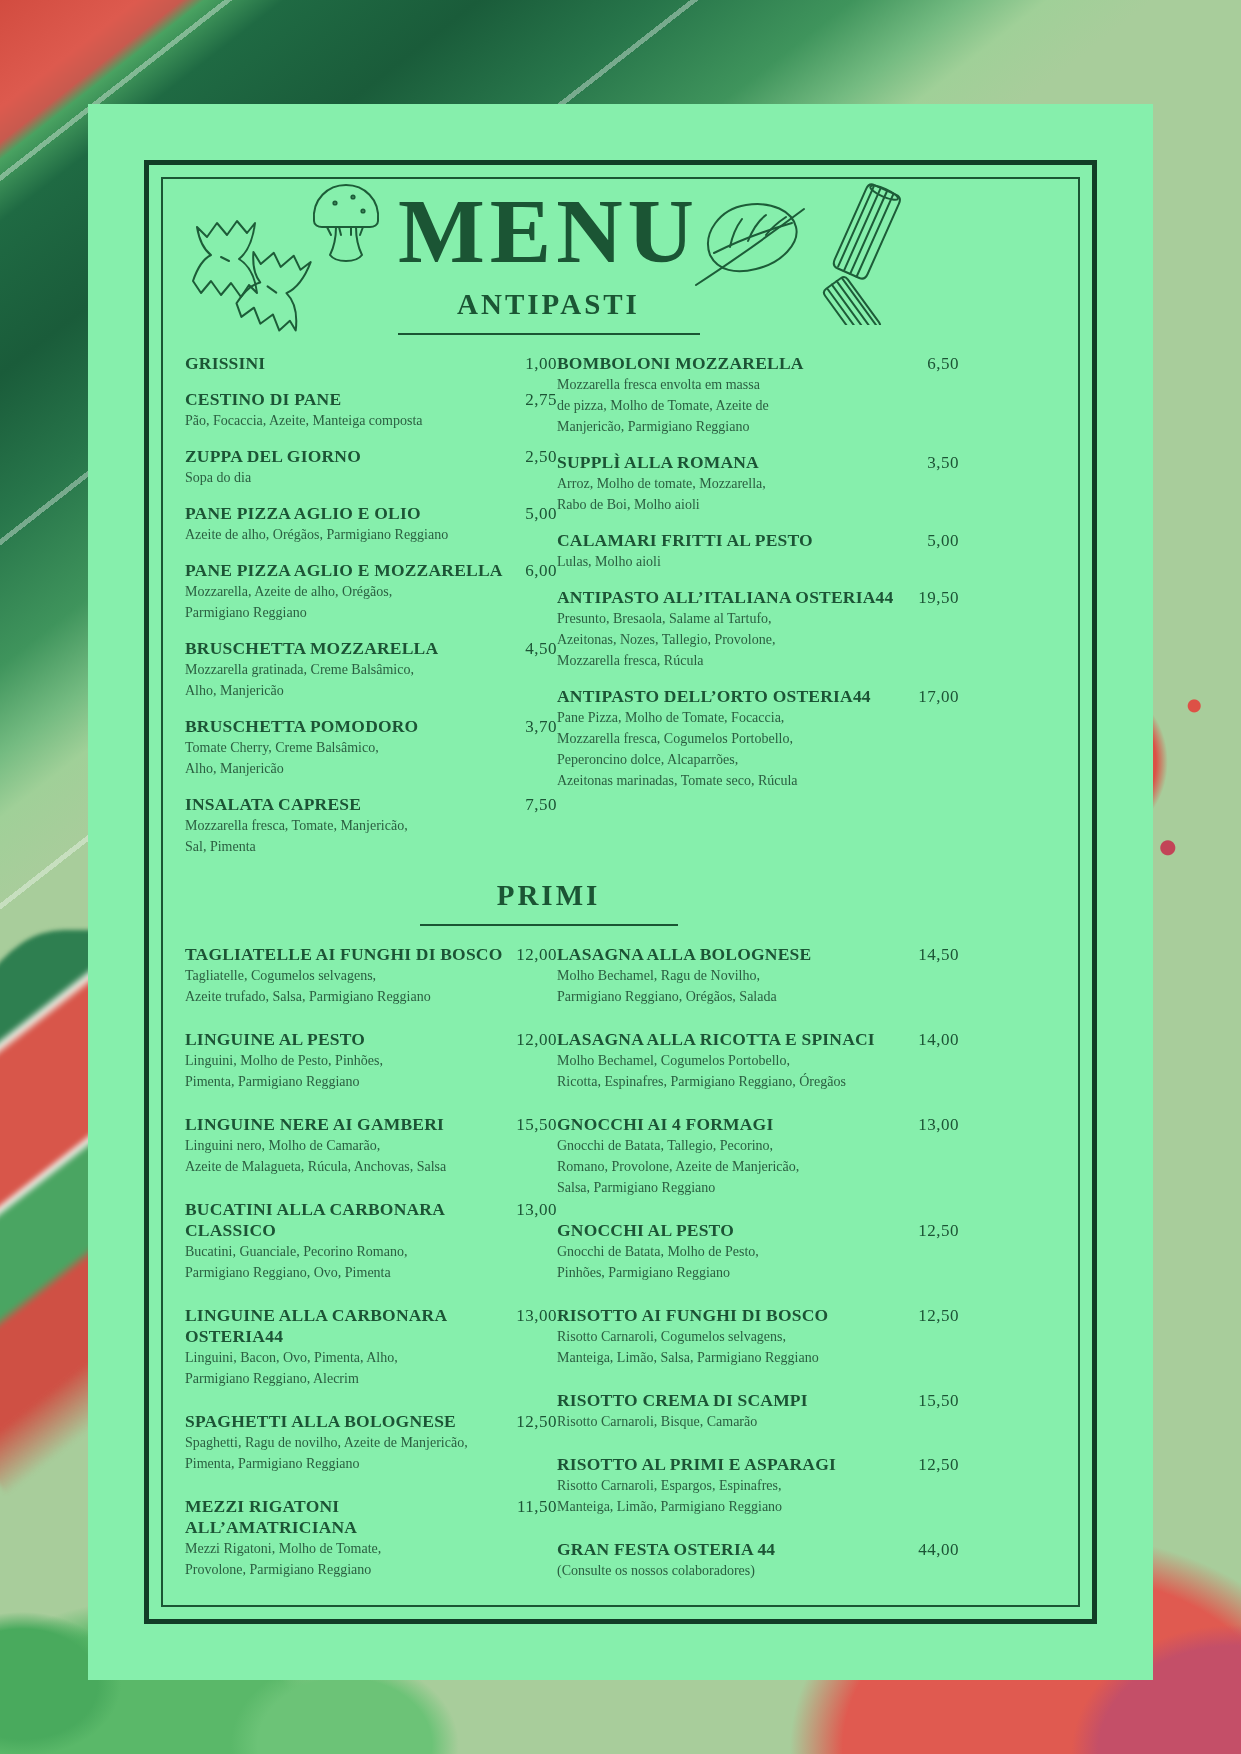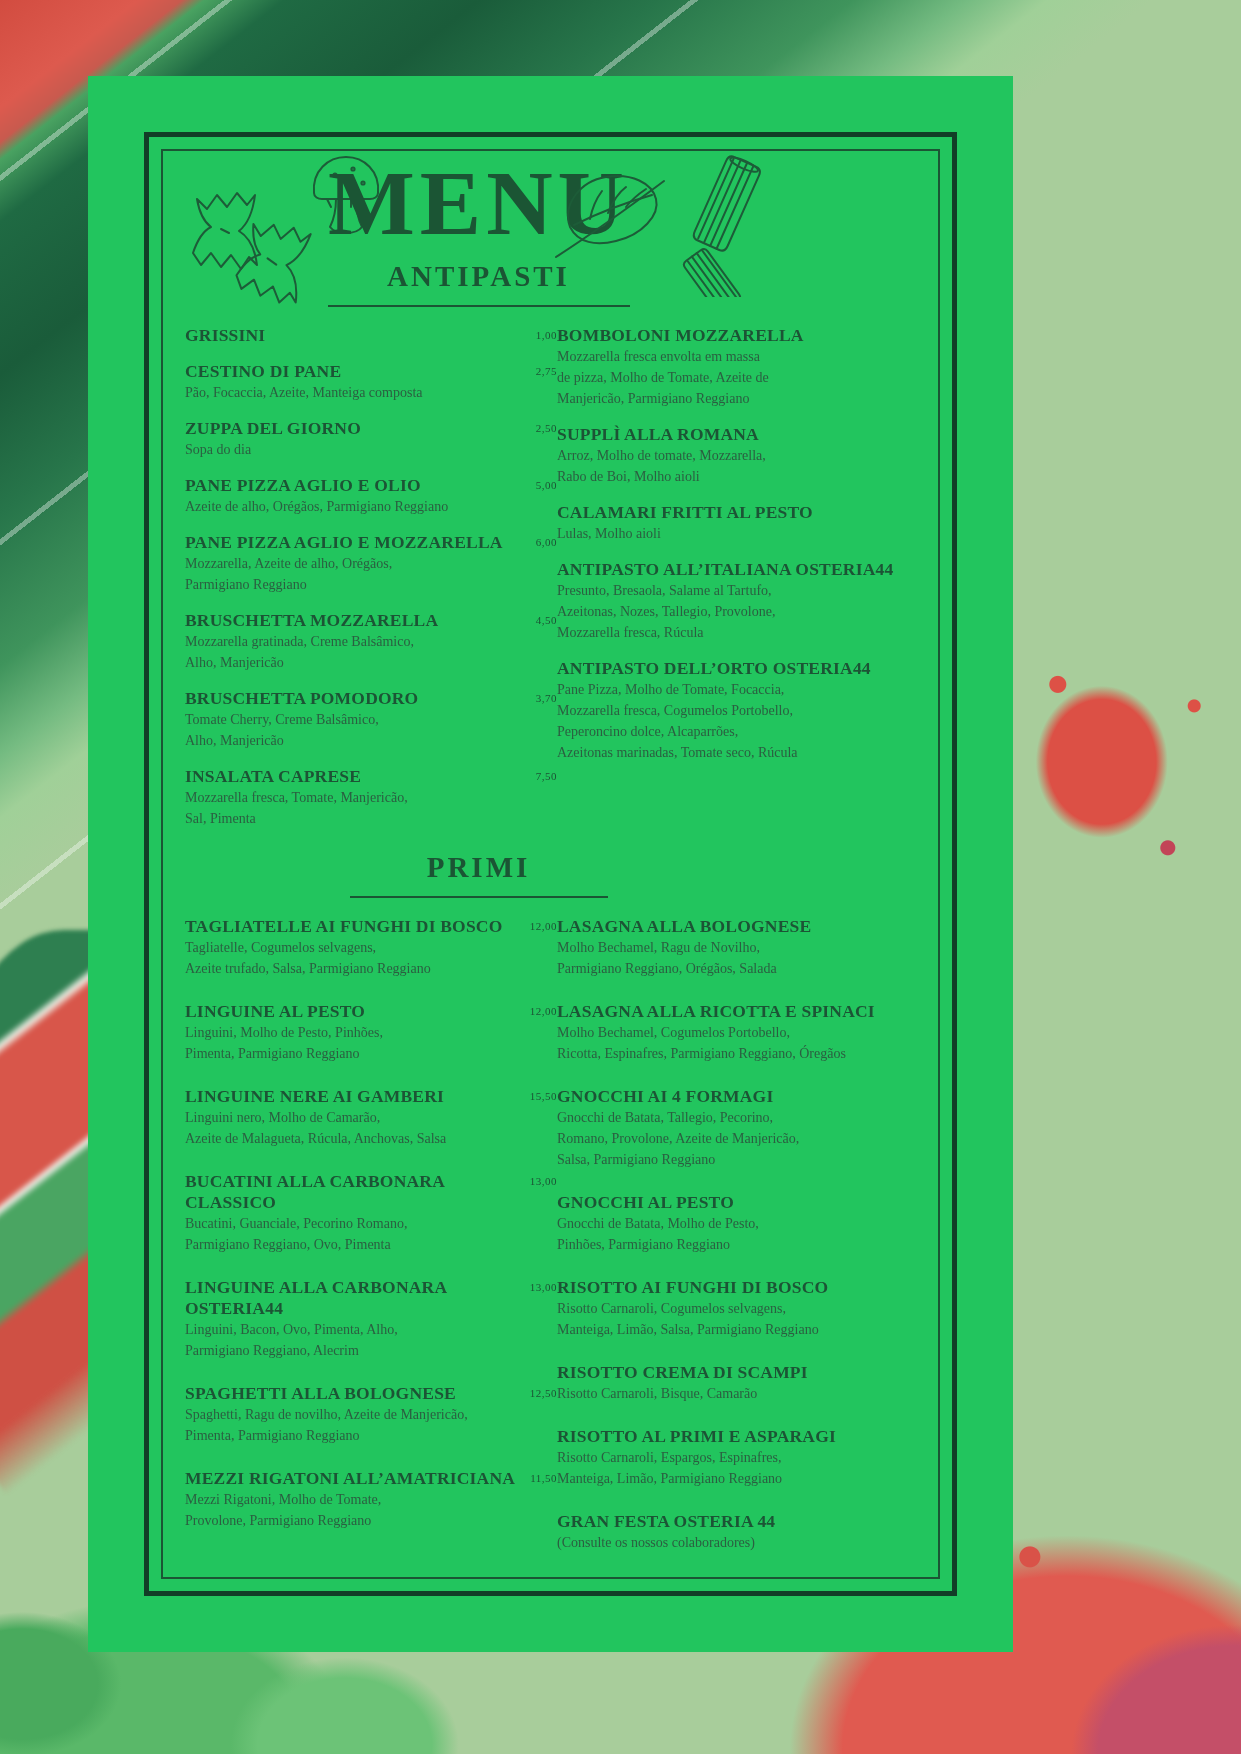--- a/index.html
+++ b/index.html
@@ -42,22 +42,22 @@
     background-repeat:no-repeat;}
   .splash-bl{position:absolute;left:-40px;top:1570px;width:520px;height:184px;
     background:
       radial-gradient(circle at 62% 38%, #3c7a4b 0 6px, rgba(0,0,0,0) 7px),
       radial-gradient(ellipse 150px 115px at 74% 95%, #6cc377 0 58%, rgba(0,0,0,0) 76%),
       radial-gradient(ellipse 130px 95px at 12% 62%, #49aa5d 0 58%, rgba(0,0,0,0) 76%),
       radial-gradient(ellipse 250px 165px at 36% 88%, #5ab869 0 62%, rgba(0,0,0,0) 80%);
     background-repeat:no-repeat;}
 
   
-  .card{position:absolute;left:88px;top:76px;width:925px;height:1576px;
-        background:#22c55e;z-index:2;}
+  .card{position:absolute;left:88px;top:104px;width:1065px;height:1576px;
+        background:#86efac;z-index:2;}
   .frame{position:absolute;inset:56px;border:5px solid #123d27;}
   .frame-inner{position:absolute;inset:12px;border:2px solid #1b5534;}
   .content{position:absolute;inset:2px 20px;overflow:hidden;}
 
   
   .header{position:relative;height:100px;}
   .menu-title{margin:0;text-align:center;transform:translateX(-72px);
     font-size:92px;line-height:100px;font-weight:700;letter-spacing:5px;
     color:#1b5534;}
   .ic{position:absolute;}
@@ -76,21 +76,21 @@
   .menu-section:nth-child(1) .section-rule{width:302px;}
   .menu-section:nth-child(2) .section-rule{width:258px;}
   .menu-section:nth-child(2){margin-top:0;}
   .cols{display:grid;grid-template-columns:372px 402px;
     padding-left:2px;margin-top:18px;}
   .item{margin-bottom:15px;}
   .menu-section:nth-child(2) .item{margin-bottom:22px;}
   .item-row{display:flex;align-items:flex-start;}
   .item-name{flex:1;font-weight:700;font-size:17.5px;line-height:21px;
     color:#1c5435;letter-spacing:.2px;}
-  .item-price{margin-left:8px;font-size:11px;line-height:21px;color:#1c5435;
+  .item-price{margin-left:8px;font-size:17px;line-height:21px;color:#1c5435;
     letter-spacing:.5px;white-space:nowrap;}
   .desc-line{font-size:14px;line-height:21px;color:#2b5f41;white-space:nowrap;}
 </style>
 </head>
 <body>
 
 <div class="page">
 
   <div class="bg-layer">
     <div class="tl-wash"></div>

